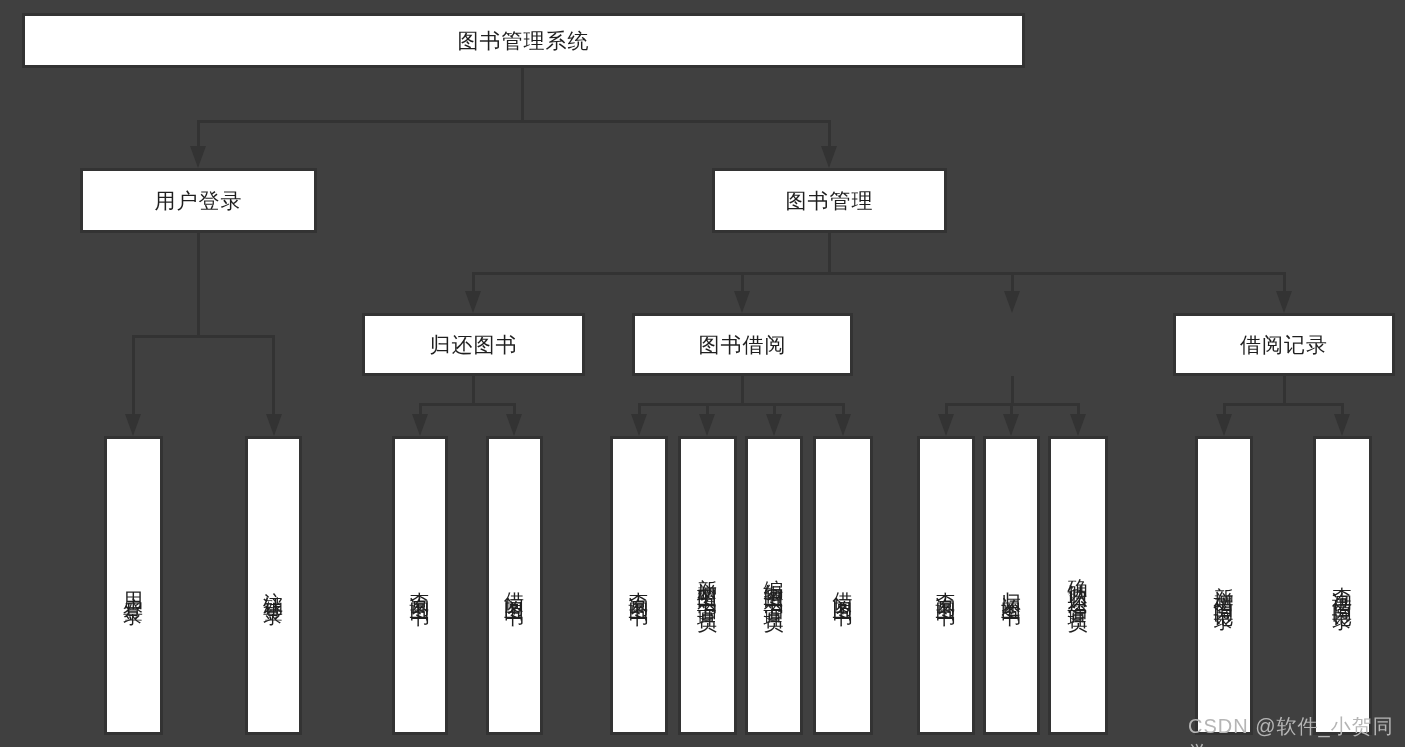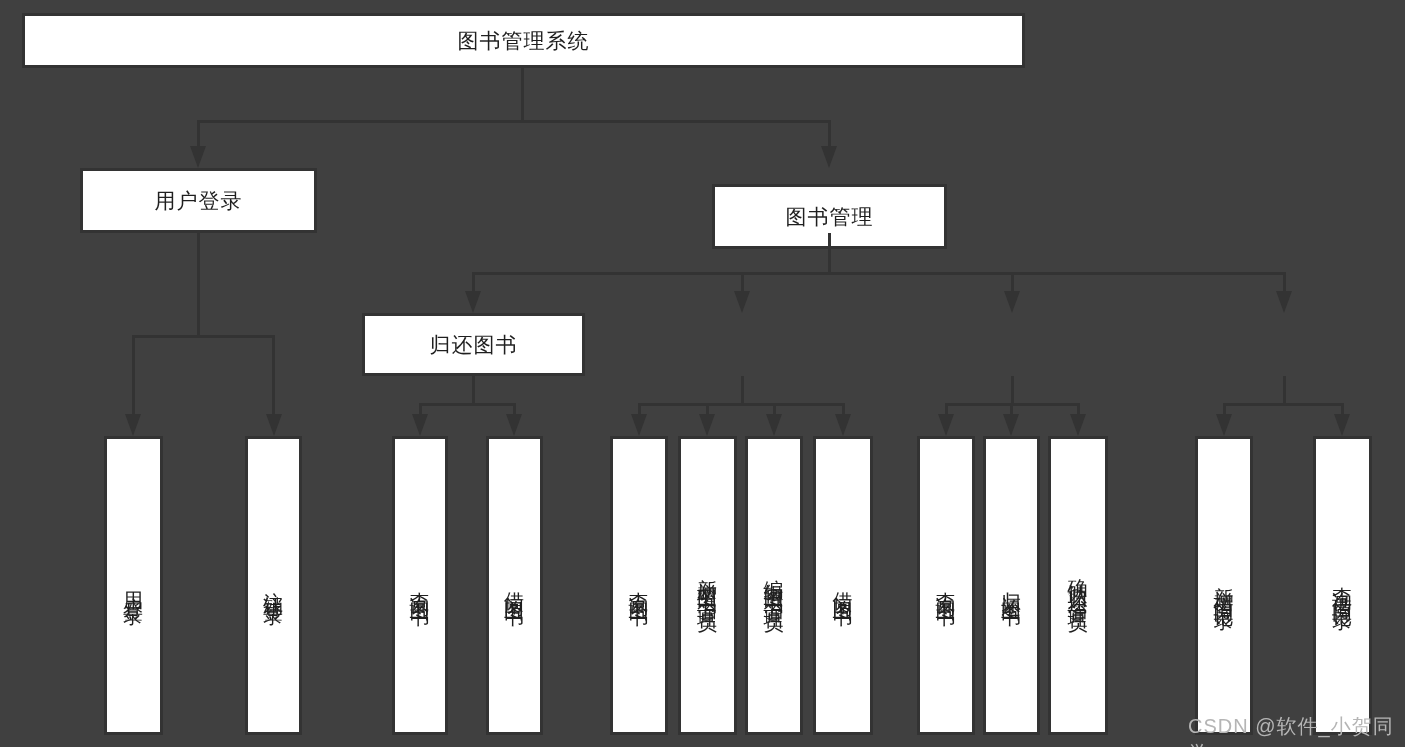--- a/index.html
+++ b/index.html
@@ -37,21 +37,21 @@
   <div class="vline" style="left:521px;top:68px;height:52px"></div>
   <div class="hline" style="left:197px;top:120px;width:634px"></div>
   <div class="vline" style="left:197px;top:120px;height:28px"></div>
   <div class="ahead" style="left:190px;top:146px"></div>
   <div class="vline" style="left:828px;top:120px;height:28px"></div>
   <div class="ahead" style="left:821px;top:146px"></div>
 
   <div class="box h" style="left:80px;top:168px;width:237px;height:65px">
     <span>用户登录</span>
   </div>
-  <div class="box h" style="left:712px;top:184px;width:235px;height:65px">
+  <div class="box h" style="left:712px;top:168px;width:235px;height:65px">
     <span>图书管理</span>
   </div>
 
   <div class="vline" style="left:197px;top:233px;height:102px"></div>
   <div class="hline" style="left:132px;top:335px;width:142px"></div>
   <div class="vline" style="left:132px;top:335px;height:81px"></div>
   <div class="ahead" style="left:125px;top:414px"></div>
   <div class="vline" style="left:272px;top:335px;height:81px"></div>
   <div class="ahead" style="left:266px;top:414px"></div>
 
@@ -61,20 +61,26 @@
   <div class="ahead" style="left:465px;top:291px"></div>
   <div class="vline" style="left:741px;top:272px;height:23px"></div>
   <div class="ahead" style="left:734px;top:291px"></div>
   <div class="vline" style="left:1011px;top:272px;height:23px"></div>
   <div class="ahead" style="left:1004px;top:291px"></div>
   <div class="vline" style="left:1283px;top:272px;height:23px"></div>
   <div class="ahead" style="left:1276px;top:291px"></div>
 
   <div class="box h" style="left:362px;top:313px;width:223px;height:63px">
     <span>归还图书</span>
+  </div>
+  <div class="box h" style="left:632px;top:313px;width:221px;height:63px">
+    <span>图书借阅</span>
+  </div>
+  <div class="box h" style="left:1173px;top:313px;width:222px;height:63px">
+    <span>借阅记录</span>
   </div>
 
   <div class="vline" style="left:472px;top:376px;height:27px"></div>
   <div class="hline" style="left:419px;top:403px;width:97px"></div>
   <div class="vline" style="left:419px;top:403px;height:13px"></div>
   <div class="ahead" style="left:412px;top:414px"></div>
   <div class="vline" style="left:513px;top:403px;height:13px"></div>
   <div class="ahead" style="left:506px;top:414px"></div>
 
   <div class="vline" style="left:741px;top:376px;height:27px"></div>

